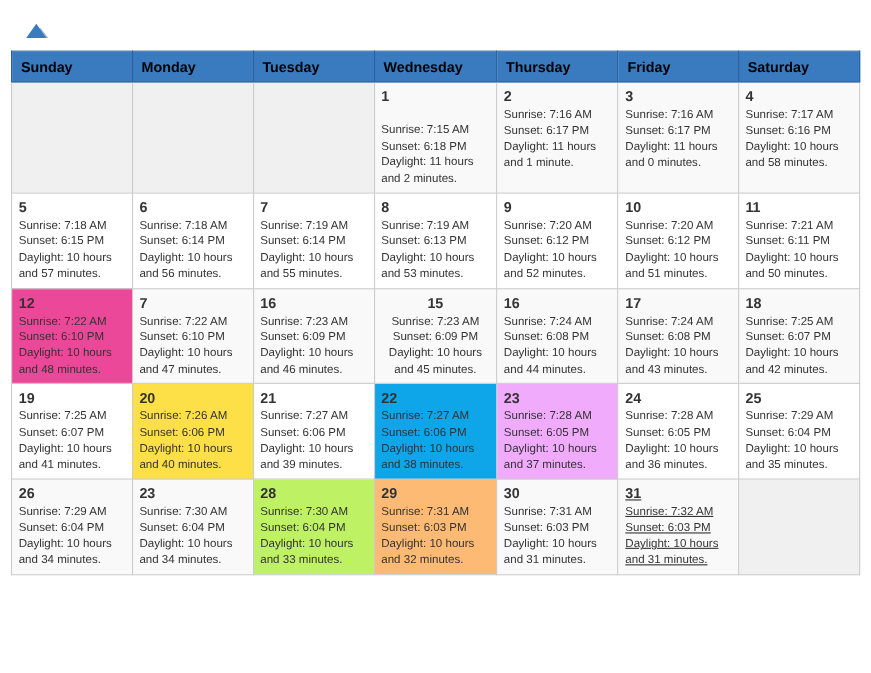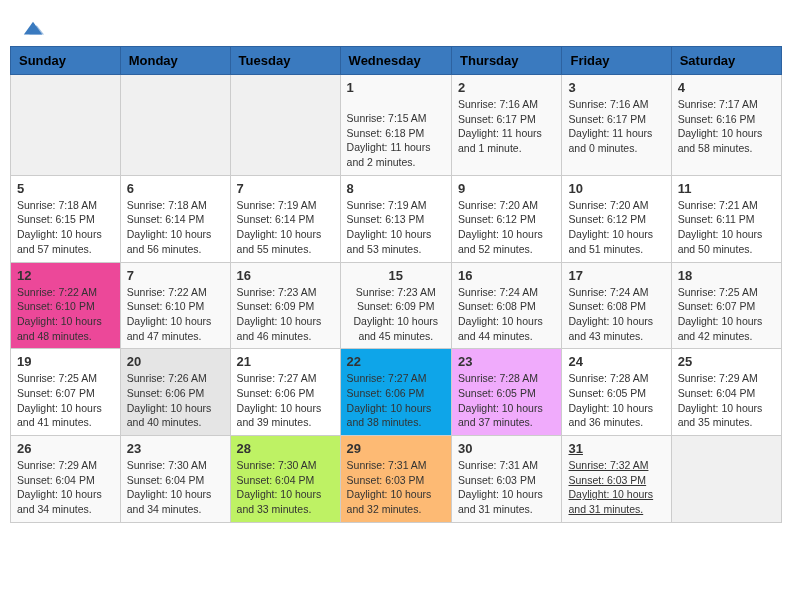--- a/index.html
+++ b/index.html
@@ -245,21 +245,21 @@
 Daylight: 10 hours and 42 minutes.</div>
         </td>
       </tr>
       <tr>
         <td style="background: rgb(255, 255, 255); margin-top: 33px;">
           <span class="day-number">19</span>
           <div class="day-info" style="white-space: pre-line;">Sunrise: 7:25 AM
 Sunset: 6:07 PM
 Daylight: 10 hours and 41 minutes.</div>
         </td>
-        <td style="background: #e5e5e5;">
+        <td style="background: #fde047;">
           <span class="day-number">20</span>
           <div class="day-info" style="white-space: pre-line;">Sunrise: 7:26 AM
 Sunset: 6:06 PM
 Daylight: 10 hours and 40 minutes.</div>
         </td>
         <td style="background: rgb(255, 255, 255);">
           <span class="day-number">21</span>
           <div class="day-info" style="white-space: pre-line;">Sunrise: 7:27 AM
 Sunset: 6:06 PM
 Daylight: 10 hours and 39 minutes.</div>

